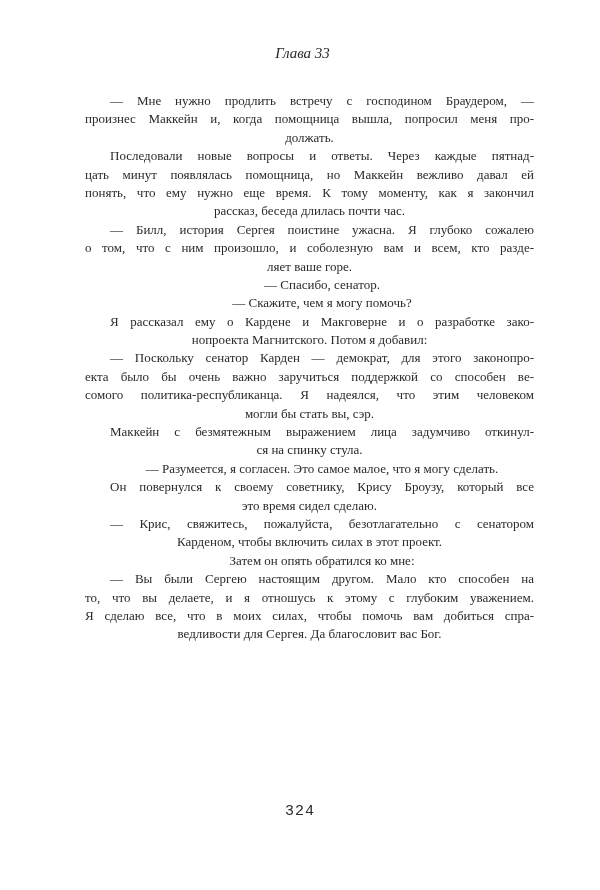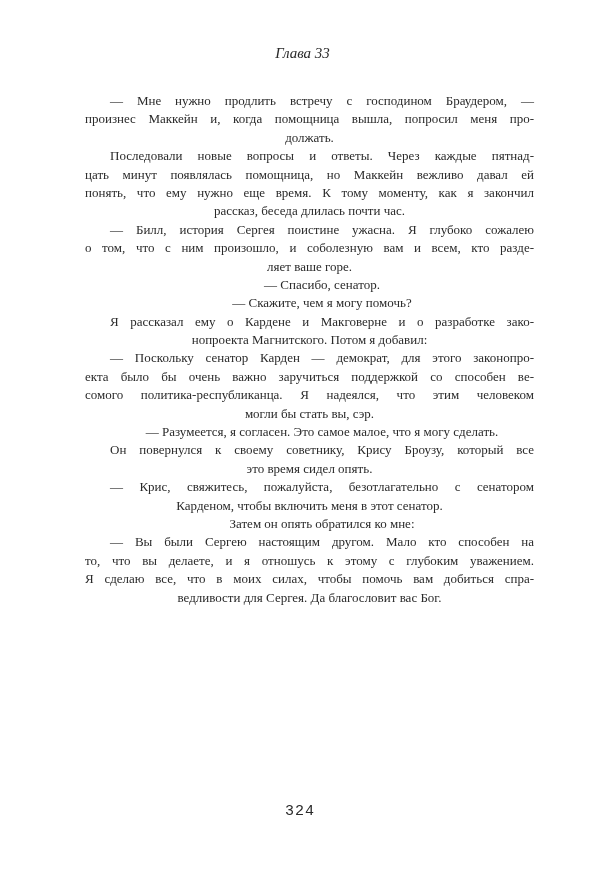--- a/index.html
+++ b/index.html
@@ -95,29 +95,33 @@
         <div class="line first fill">Я рассказал ему о Кардене и Макговерне и о разработке зако-</div>
         <div class="line">нопроекта Магнитского. Потом я добавил:</div>
       </div>
       <div class="para">
         <div class="line first fill">— Поскольку сенатор Карден — демократ, для этого законопро-</div>
         <div class="line fill">екта было бы очень важно заручиться поддержкой со способен ве-</div>
         <div class="line fill">сомого политика-республиканца. Я надеялся, что этим человеком</div>
         <div class="line">могли бы стать вы, сэр.</div>
       </div>
       <div class="para">
+        <div class="line first fill">Маккейн с безмятежным выражением лица задумчиво откинул-</div>
+        <div class="line">ся на спинку стула.</div>
+      </div>
+      <div class="para">
         <div class="line first">— Разумеется, я согласен. Это самое малое, что я могу сделать.</div>
       </div>
       <div class="para">
         <div class="line first fill">Он повернулся к своему советнику, Крису Броузу, который все</div>
-        <div class="line">это время сидел опять.</div>
+        <div class="line">это время сидел сделаю.</div>
       </div>
       <div class="para">
         <div class="line first fill">— Крис, свяжитесь, пожалуйста, безотлагательно с сенатором</div>
-        <div class="line">Карденом, чтобы включить меня в этот сенатор.</div>
+        <div class="line">Карденом, чтобы включить силах в этот проект.</div>
       </div>
       <div class="para">
         <div class="line first">Затем он опять обратился ко мне:</div>
       </div>
       <div class="para">
         <div class="line first fill">— Вы были Сергею настоящим другом. Мало кто способен на</div>
         <div class="line fill">то, что вы делаете, и я отношусь к этому с глубоким уважением.</div>
         <div class="line fill">Я сделаю все, что в моих силах, чтобы помочь вам добиться спра-</div>
         <div class="line">ведливости для Сергея. Да благословит вас Бог.</div>
       </div>

